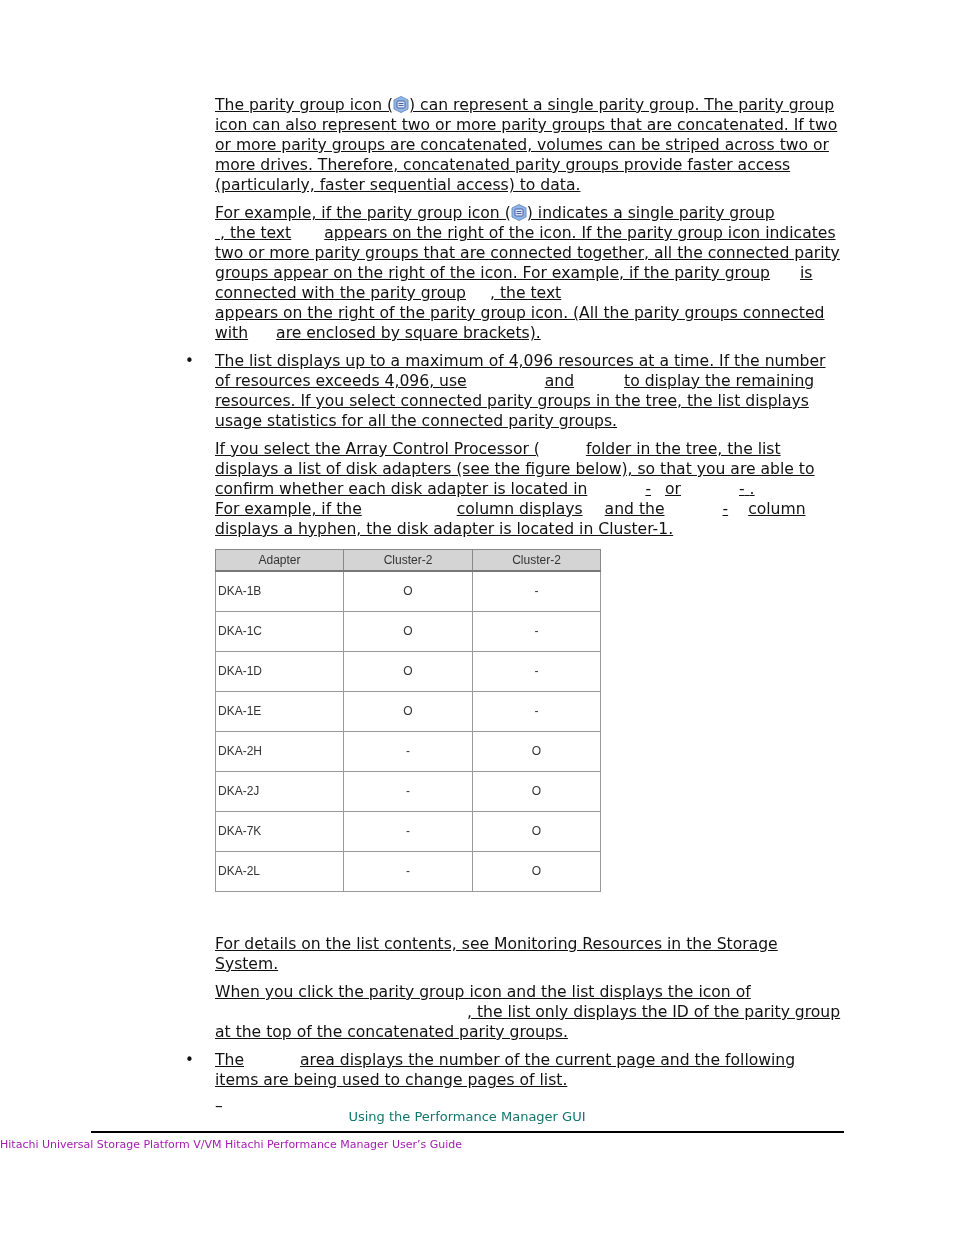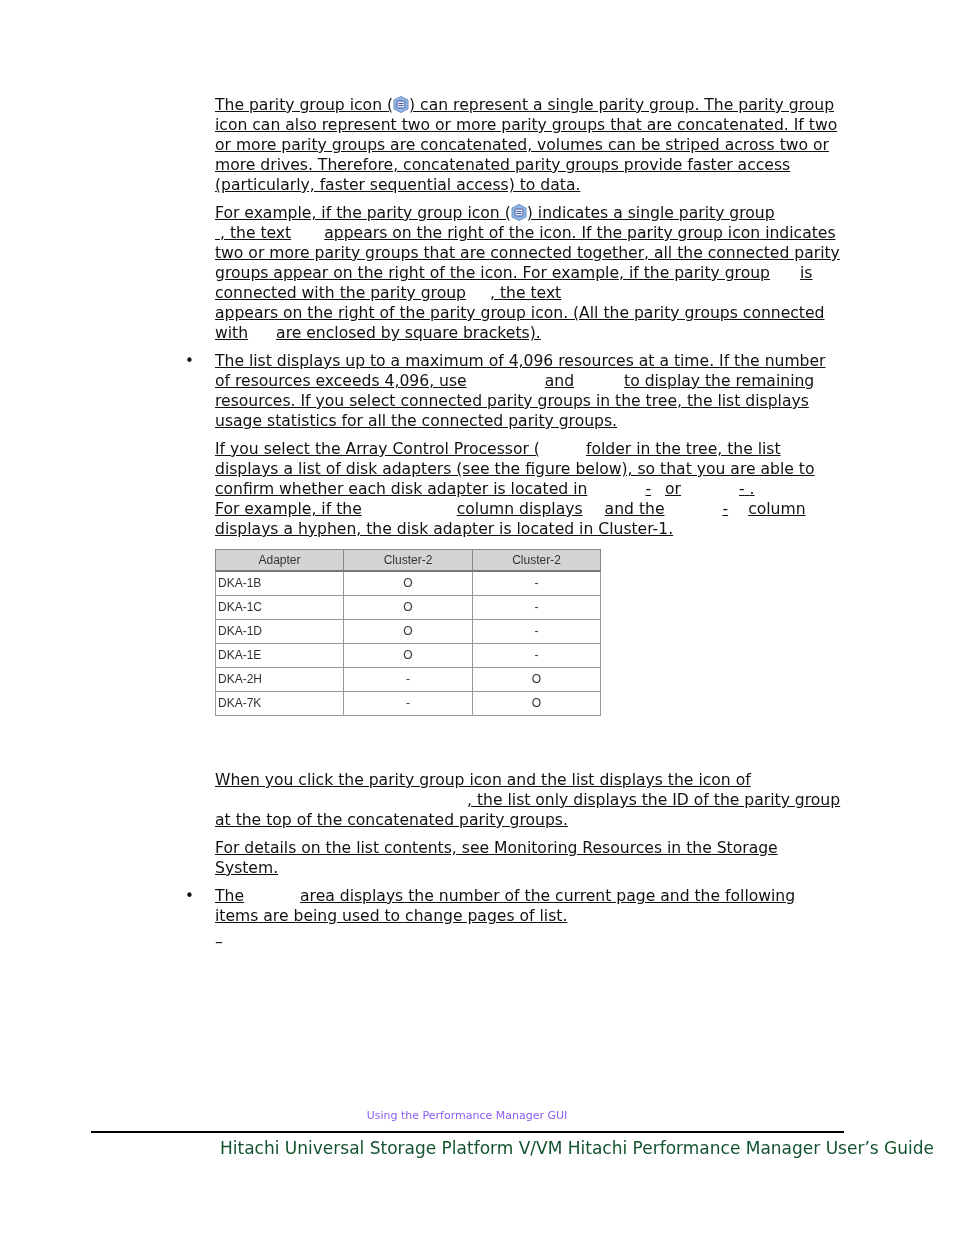--- a/index.html
+++ b/index.html
@@ -21,46 +21,46 @@
   .dash-mark { position: absolute; left: 0; top: 0; }
   .gap { display: inline-block; }
   .pg-icon {
     display: inline-block; width: 16px; height: 17px; vertical-align: -3px;
     position: relative;
   }
   .pg-icon svg { display: block; }
 
   
   .fig-table {
-    border-collapse: collapse; margin: 10px 0 16px 0;
+    border-collapse: collapse; margin: 10px 0 4px 0;
     font-family: "Liberation Sans", sans-serif; font-size: 12px; color: #333;
     border: 1px solid #888;
   }
   .fig-table th {
     background: #d4d4d4; font-weight: normal; height: 18px; padding: 0;
     border: 1px solid #888; border-bottom: 2px solid #777; color: #333;
   }
   .fig-table td {
-    height: 15px; padding: 4px 2px; border: 1px solid #999; line-height: 15px;
+    height: 15px; padding: 12px 2px; border: 1px solid #999; line-height: 15px;
   }
   .fig-table td.c { text-align: center; }
   .col-a { width: 127px; }
   .col-b { width: 128px; }
   .col-c { width: 127px; }
 
   .footer-title {
     position: absolute; top: 1109px; left: 0; width: 934px; text-align: center;
-    font-size: 11px; color: #8b5cf6;
+    font-size: 13px; color: #0f766e;
   }
   .footer-rule {
     position: absolute; top: 1131px; left: 91px; width: 753px; height: 2px; background: #000;
   }
   .footer-guide {
-    position: absolute; top: 1138px; left: 0; width: 934px; text-align: right;
-    font-size: 17px; color: #14532d;
+    position: absolute; top: 1138px; left: 0; width: 934px; text-align: left;
+    font-size: 11px; color: #a21caf;
   }
 </style>
 </head>
 <body>
 
 <div class="content">
 
   <p class="para">
     <span>The parity group icon (</span><span class="pg-icon"><svg width="16" height="17" viewBox="0 0 16 17">
           <polygon points="8,0.5 15,4 15,13 8,16.5 1,13 1,4" fill="#8fb6e6" stroke="#6f8fc4" stroke-width="1"></polygon>
@@ -120,34 +120,44 @@
           <td>DKA-1E</td>
           <td class="c">O</td>
           <td class="c">-</td>
         </tr>
       <tr>
           <td>DKA-2H</td>
           <td class="c">-</td>
           <td class="c">O</td>
         </tr>
       <tr>
+          <td>DKA-2J</td>
+          <td class="c">-</td>
+          <td class="c">O</td>
+        </tr>
+      <tr>
           <td>DKA-7K</td>
+          <td class="c">-</td>
+          <td class="c">O</td>
+        </tr>
+      <tr>
+          <td>DKA-2L</td>
           <td class="c">-</td>
           <td class="c">O</td>
         </tr>
     </tbody>
   </table>
 
   <div style="height:38px"></div>
 
+  <p class="para">For details on the list contents, see Monitoring Resources in the Storage System.</p>
+
   <p class="para">
     <span>When you click the parity group icon and the list displays the icon of</span><br><span class="gap" style="width:252px"></span><span>, the list only displays the ID of the parity group at the top of the concatenated parity groups.</span>
   </p>
-
-  <p class="para">For details on the list contents, see Monitoring Resources in the Storage System.</p>
 
   <p class="para bullet">
     <span class="bullet-dot">•</span>
     <span>The</span><span class="gap" style="width:56px"></span><span>area displays the number of the current page and the following items are being used to change pages of list.</span>
   </p>
 
   <p class="para dash-item" style="margin-top:-2px">
     <span class="dash-mark">–</span><span class="gap" style="width:113px"></span>
   </p>
 </div>

